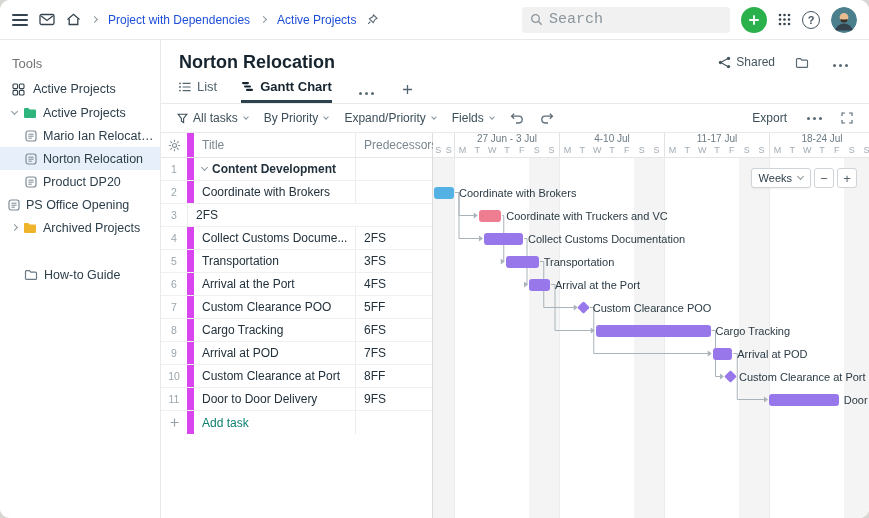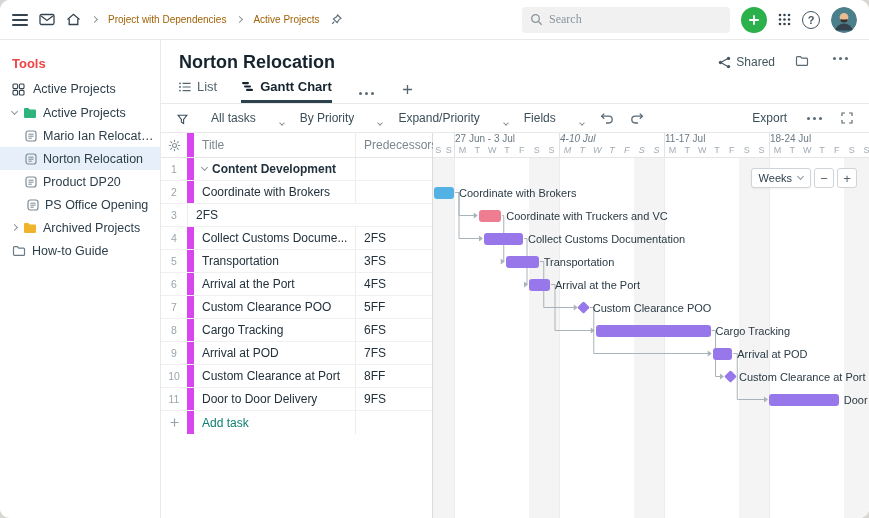--- a/index.html
+++ b/index.html
@@ -8,77 +8,77 @@
 .app{width:869px;height:518px;border-radius:10px;overflow:hidden;background:#fff;display:flex;flex-direction:column;position:relative}
 
 
 .topbar{height:40px;flex:0 0 40px;display:flex;align-items:center;padding:0 12px;border-bottom:1px solid #e9e9e9;gap:11px;background:#fff}
 .tb-ic{display:inline-flex;align-items:center;justify-content:center;cursor:pointer}
 .hb{width:16px;display:flex;flex-direction:column;gap:3px;cursor:pointer}
 .hb i{height:2px;background:#34434d;border-radius:1px}
 .chev{width:5px;height:5px;border-right:1.5px solid #8a959d;border-bottom:1.5px solid #8a959d;display:inline-block;flex:0 0 auto}
 .chev.down{transform:rotate(45deg);margin-top:-3px}
 .chev.right{transform:rotate(-45deg)}
-.crumb{font-size:10px;color:#a16207;text-decoration:none;white-space:nowrap;cursor:pointer}
+.crumb{font-size:12px;color:#1d4ed8;text-decoration:none;white-space:nowrap;cursor:pointer}
 .tb-spacer{flex:1}
 .search{width:208px;height:26px;background:#f1f1f1;border-radius:4px;display:flex;align-items:center;padding:0 8px;gap:6px}
-.search input{border:none;background:transparent;outline:none;font-size:12px;color:#6d28d9;width:100%;font-family:Liberation Serif, serif}
+.search input{border:none;background:transparent;outline:none;font-size:15px;color:#6d28d9;width:100%;font-family:Liberation Mono, monospace}
 .search input::placeholder{color:#8a959d}
 .add-btn{width:26px;height:26px;border-radius:50%;border:none;background:#2bb14c;display:flex;align-items:center;justify-content:center;cursor:pointer}
 .help{width:18px;height:18px;border:1.5px solid #46565f;border-radius:50%;font-size:11px;font-weight:bold;color:#46565f;display:flex;align-items:center;justify-content:center}
 .avatar{width:26px;height:26px;border-radius:50%;overflow:hidden;display:inline-flex;cursor:pointer}
 
 
 .body{display:flex;flex:1;overflow:hidden}
 .sidebar{width:161px;flex:0 0 161px;border-right:1px solid #e9e9e9;background:#fff;padding-top:8px;overflow:hidden}
-.side-head{font-size:13px;font-weight:700;color:#ef4444;padding:8px 12px 6px}
+.side-head{font-size:13px;font-weight:400;color:#737373;padding:8px 12px 6px}
 .side-item{display:flex;align-items:center;gap:8px;padding:5px 12px;font-size:12.5px;color:#2c3e4a;cursor:pointer}
 .proj-head{display:flex;align-items:center;justify-content:space-between;padding:12px 12px 6px}
 .proj-head .side-head-inline{font-size:13px;font-weight:700;color:#1f2d38}
 .tree-item{display:flex;align-items:center;gap:6px;height:23px;font-size:12.5px;color:#2c3e4a;cursor:pointer;padding-right:6px}
 .tree-item.selected{background:#e7f0fa}
 .tree-ic{display:inline-flex;flex:0 0 auto}
 .tree-lb{white-space:nowrap;overflow:hidden;text-overflow:ellipsis}
 
 
 .main{flex:1;display:flex;flex-direction:column;min-width:0;background:#fff}
 .m-header{height:36px;flex:0 0 36px;display:flex;align-items:center;padding:8px 18px 0}
 .m-title{font-size:18px;font-weight:700;color:#15242e;flex:1}
-.m-actions{display:flex;align-items:flex-start;gap:20px}
+.m-actions{display:flex;align-items:flex-end;gap:20px}
 .act{display:flex;align-items:center;gap:5px;font-size:12px;color:#44555f;cursor:pointer}
 .dots{display:inline-flex;align-items:center;cursor:pointer;padding:2px}
 .dots i{width:3px;height:3px;border-radius:50%;background:#5a6a74;display:inline-block;margin:0 1.5px}
 
 .tabs{height:28px;flex:0 0 28px;display:flex;align-items:flex-end;padding:0 18px;border-bottom:1px solid #e9e9e9;gap:24px}
 .tab{display:flex;align-items:center;gap:6px;font-size:13px;color:#53656f;padding-bottom:6px;border-bottom:3px solid transparent;cursor:pointer}
 .tab.active{color:#14232d;border-bottom-color:#2c434d;font-weight:600}
 .tab-extra{display:flex;align-items:center;padding-bottom:8px;cursor:pointer}
 
 .toolbar{height:29px;flex:0 0 29px;display:flex;align-items:center;padding:0 16px;border-bottom:1px solid #e9e9e9;gap:16px;font-size:12px;color:#3c4f5a}
-.tool{display:flex;align-items:flex-end;gap:23px;cursor:pointer;white-space:nowrap}
+.tool{display:flex;align-items:center;gap:5px;cursor:pointer;white-space:nowrap}
 .tool .chev{width:4px;height:4px;margin-left:1px}
 .tbar-spacer{flex:1}
 
 
 .content{display:flex;flex:1;overflow:hidden}
 .task-table{width:272px;flex:0 0 272px;border-right:1px solid #dcdcdc;background:#fff}
 .t-head{display:flex;height:25px;align-items:stretch;border-bottom:1px solid #e6e6e6;color:#7b8790;font-size:12px}
 .t-row{display:flex;height:23px;border-bottom:1px solid #f0f0f0;color:#22313c;font-size:12px;align-items:stretch;cursor:pointer}
 .c-num{width:26px;flex:0 0 26px;display:flex;align-items:center;justify-content:center;font-size:10.5px;color:#9aa5ad}
 .c-title{flex:1;display:flex;align-items:center;gap:5px;padding-left:8px;overflow:hidden;white-space:nowrap;border-left:7px solid #d946ef}
 .c-pred{width:77px;flex:0 0 77px;display:flex;align-items:center;padding-left:8px;border-left:1px solid #ececec}
 .t-row.group .c-title{font-weight:700}
 .add-row .c-title{color:#0d8070}
 
 
 .gantt{flex:1;position:relative;overflow:hidden;background:#fff}
 .g-header{height:25px;position:relative;border-bottom:1px solid #e6e6e6;overflow:hidden}
 .g-week{position:absolute;top:0;height:100%}
 .g-week.bordered{border-left:1px solid #e3e3e3}
-.g-wlabel{font-size:10px;color:#6b7a84;height:12px;line-height:12px;white-space:nowrap;overflow:hidden}
+.g-wlabel{font-size:10px;color:#6b7a84;height:12px;line-height:12px;text-align:center;white-space:nowrap;overflow:hidden}
 .g-days{display:flex}
 .g-day{font-size:9px;color:#a2acb4;text-align:center;line-height:11px}
 .g-body{position:absolute;top:25px;left:0;right:0;bottom:0}
 .g-stripe{position:absolute;top:0;bottom:0;background:#f4f4f4;z-index:0}
 .g-weekline{position:absolute;top:0;bottom:0;width:1px;background:#ececec;z-index:0}
 .dep-svg{position:absolute;inset:0;width:100%;height:100%;z-index:1}
 .g-bar{position:absolute;height:12px;border-radius:3px;z-index:2;cursor:pointer}
 .g-mile{position:absolute;width:9px;height:9px;transform:rotate(45deg);border-radius:1.5px;z-index:2;cursor:pointer}
 .g-label{position:absolute;font-size:11px;color:#2a3a44;white-space:nowrap;z-index:2;line-height:14px}
 .zoom-ctl{position:absolute;top:35px;right:12px;display:flex;gap:3px;z-index:5}
@@ -208,39 +208,39 @@
           </div>
           <div class="tree-item" style="padding-left: 25px;">
             <span class="tree-ic">
               <svg width="12" height="12" viewBox="0 0 12 12">
                 <rect x="1" y="1" width="10" height="10" rx="2.2" fill="none" stroke="#7d8b96" stroke-width="1.2"></rect>
                 <path d="M3.4 4.2h5.2M3.4 6.2h5.2M3.4 8.2h3.4" stroke="#7d8b96" stroke-width="1" fill="none"></path>
               </svg>
             </span>
             <span class="tree-lb">Product DP20</span>
           </div>
-          <div class="tree-item" style="padding-left: 27px;">
+          <div class="tree-item" style="padding-left: 8px;">
             <span class="tree-ic">
               <svg width="12" height="12" viewBox="0 0 12 12">
                 <rect x="1" y="1" width="10" height="10" rx="2.2" fill="none" stroke="#7d8b96" stroke-width="1.2"></rect>
                 <path d="M3.4 4.2h5.2M3.4 6.2h5.2M3.4 8.2h3.4" stroke="#7d8b96" stroke-width="1" fill="none"></path>
               </svg>
             </span>
             <span class="tree-lb">PS Office Opening</span>
           </div>
           <div class="tree-item" style="padding-left: 12px;">
             <span class="chev right"></span>
             <span class="tree-ic">
               <svg width="14" height="12" viewBox="0 0 14 12">
                 <path d="M1 2.2C1 1.5 1.5 1 2.2 1h3.1l1.5 1.6h5A1.2 1.2 0 0 1 13 3.8v6A1.2 1.2 0 0 1 11.8 11H2.2A1.2 1.2 0 0 1 1 9.8z" fill="#f0b42c"></path>
               </svg>
             </span>
             <span class="tree-lb">Archived Projects</span>
           </div>
-          <div class="tree-item" style="padding-left: 12px;">
+          <div class="tree-item" style="padding-left: 24px; margin-top: 24px;">
             <span class="tree-ic">
               <svg width="14" height="12" viewBox="0 0 14 12">
                 <path d="M1.5 2.6a1 1 0 0 1 1-1h2.9l1.4 1.5h4.7a1 1 0 0 1 1 1v5.3a1 1 0 0 1-1 1h-9a1 1 0 0 1-1-1z" fill="none" stroke="#6b7a84" stroke-width="1.2"></path>
               </svg>
             </span>
             <span class="tree-lb">How-to Guide</span>
           </div>
         </div>
     </aside>
 
@@ -477,21 +477,21 @@
                 <div class="g-days">
                   <span class="g-day" style="width: 15px;">M</span>
                   <span class="g-day" style="width: 15px;">T</span>
                   <span class="g-day" style="width: 15px;">W</span>
                   <span class="g-day" style="width: 15px;">T</span>
                   <span class="g-day" style="width: 15px;">F</span>
                   <span class="g-day" style="width: 15px;">S</span>
                   <span class="g-day" style="width: 15px;">S</span>
                 </div>
               </div>
-              <div class="g-week bordered" style="left: 126px; width: 105px; font-style: italic;">
+              <div class="g-week bordered" style="left: 126px; width: 105px;">
                 <div class="g-wlabel">4-10 Jul</div>
                 <div class="g-days">
                   <span class="g-day" style="width: 15px;">M</span>
                   <span class="g-day" style="width: 15px;">T</span>
                   <span class="g-day" style="width: 15px;">W</span>
                   <span class="g-day" style="width: 15px;">T</span>
                   <span class="g-day" style="width: 15px;">F</span>
                   <span class="g-day" style="width: 15px;">S</span>
                   <span class="g-day" style="width: 15px;">S</span>
                 </div>

